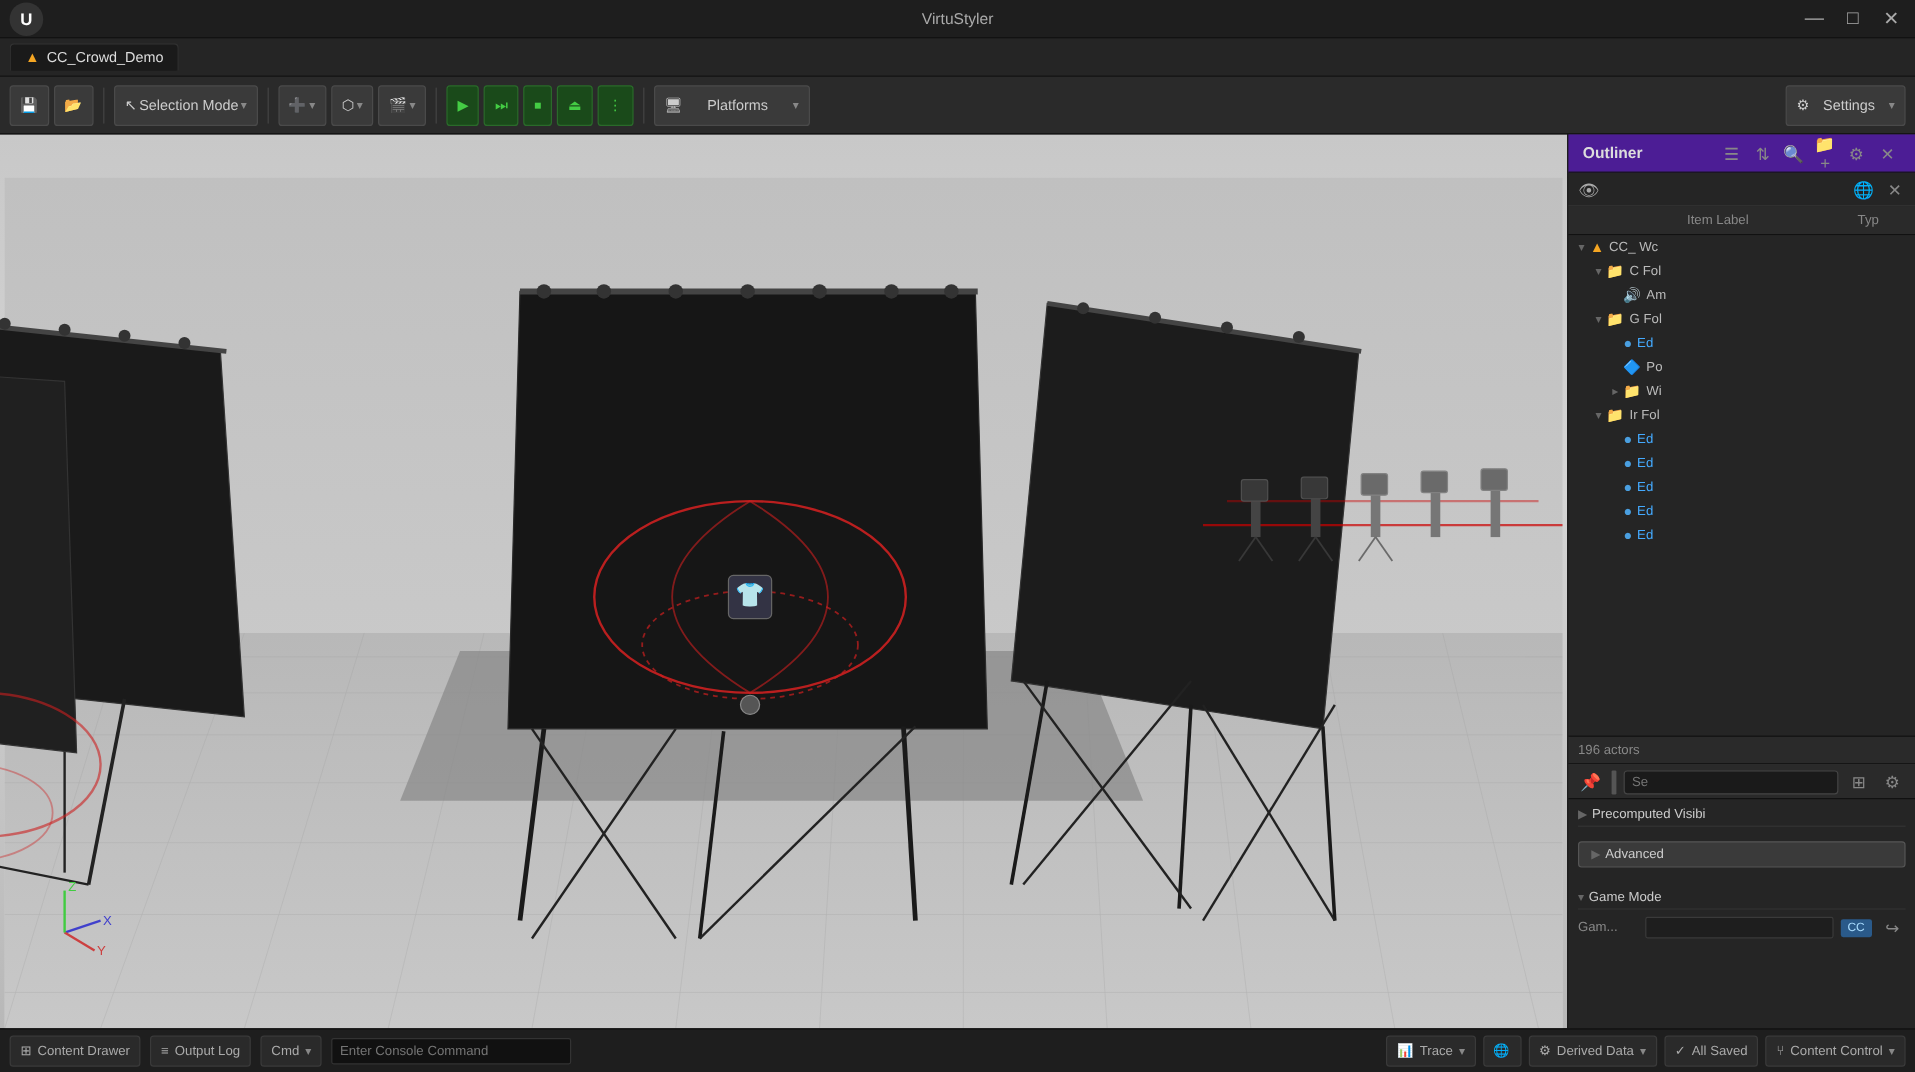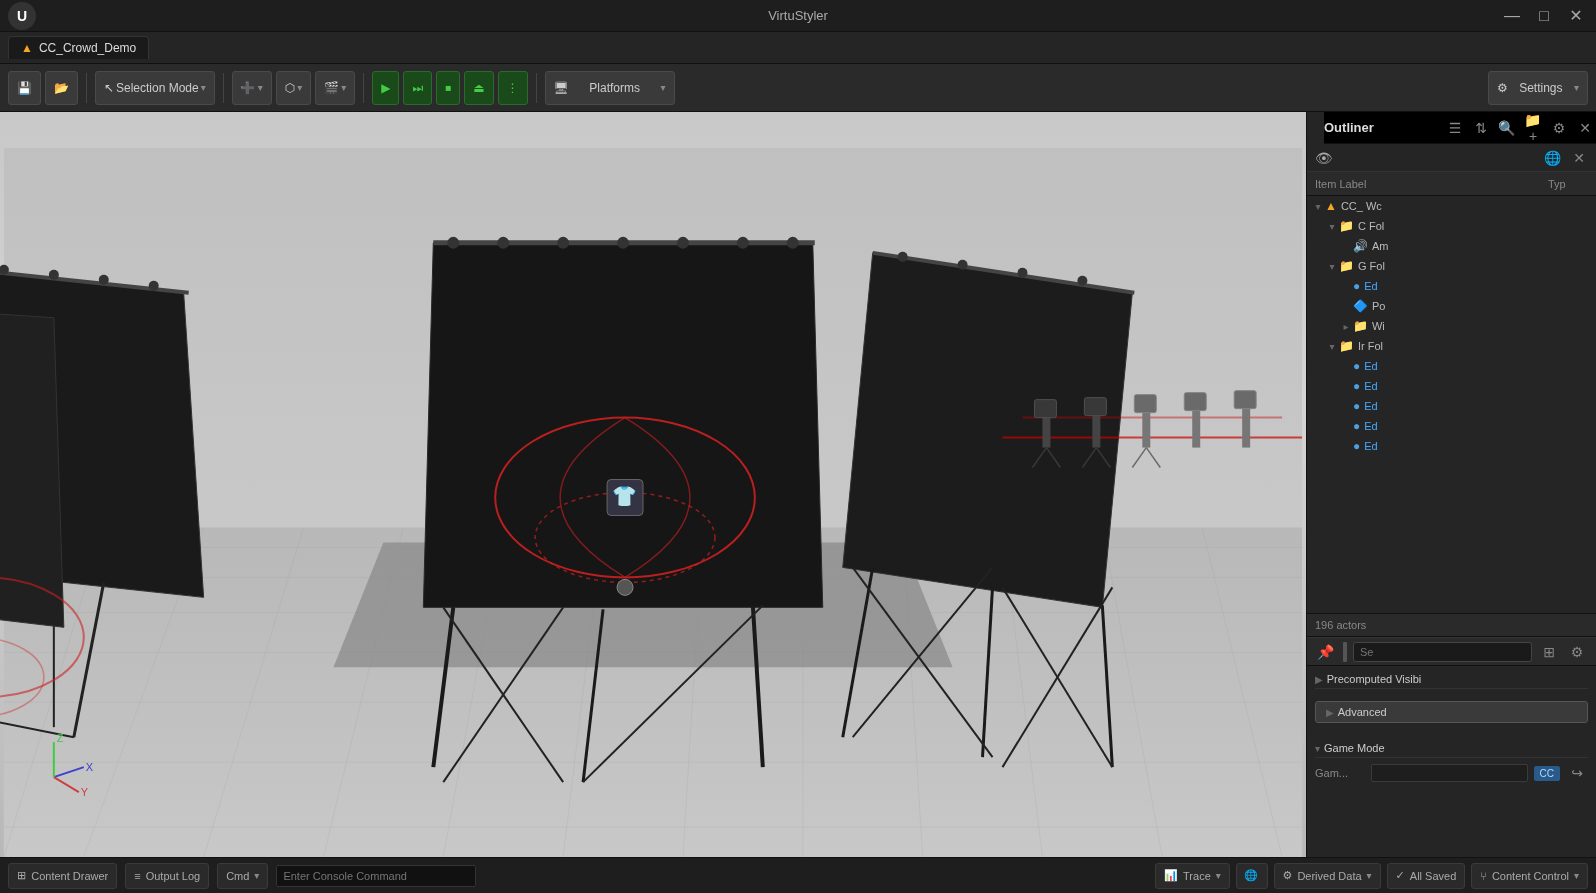--- a/index.html
+++ b/index.html
@@ -215,27 +215,26 @@
     #right-panel {
       width: 290px;
       background: #252525;
       border-left: 1px solid #111;
       display: flex;
       flex-direction: column;
     }
 
     #outliner-header {
       height: 32px;
-      background: #000000;
+      background: #4c1d95;
       display: flex;
       align-items: center;
       justify-content: space-between;
-      padding: 0 0;
+      padding: 0 12px;
       border-bottom: 1px solid #111;
-      margin-left: 17px;
     }
     #outliner-title {
       font-size: 13px;
       font-weight: bold;
       color: #ddd;
     }
     #outliner-controls {
       display: flex;
       align-items: center;
       gap: 4px;
@@ -267,21 +266,21 @@
     #column-headers {
       height: 24px;
       background: #2a2a2a;
       display: flex;
       align-items: center;
       padding: 0 8px;
       border-bottom: 1px solid #111;
       font-size: 11px;
       color: #888;
     }
-    .col-item-label { flex: 1; }
+    .col-item-label { flex: 1; text-align: center; }
     .col-type { width: 40px; }
 
     #outliner-tree {
       flex: 1;
       overflow-y: auto;
       background: #252525;
     }
     .tree-item {
       height: 20px;
       display: flex;

